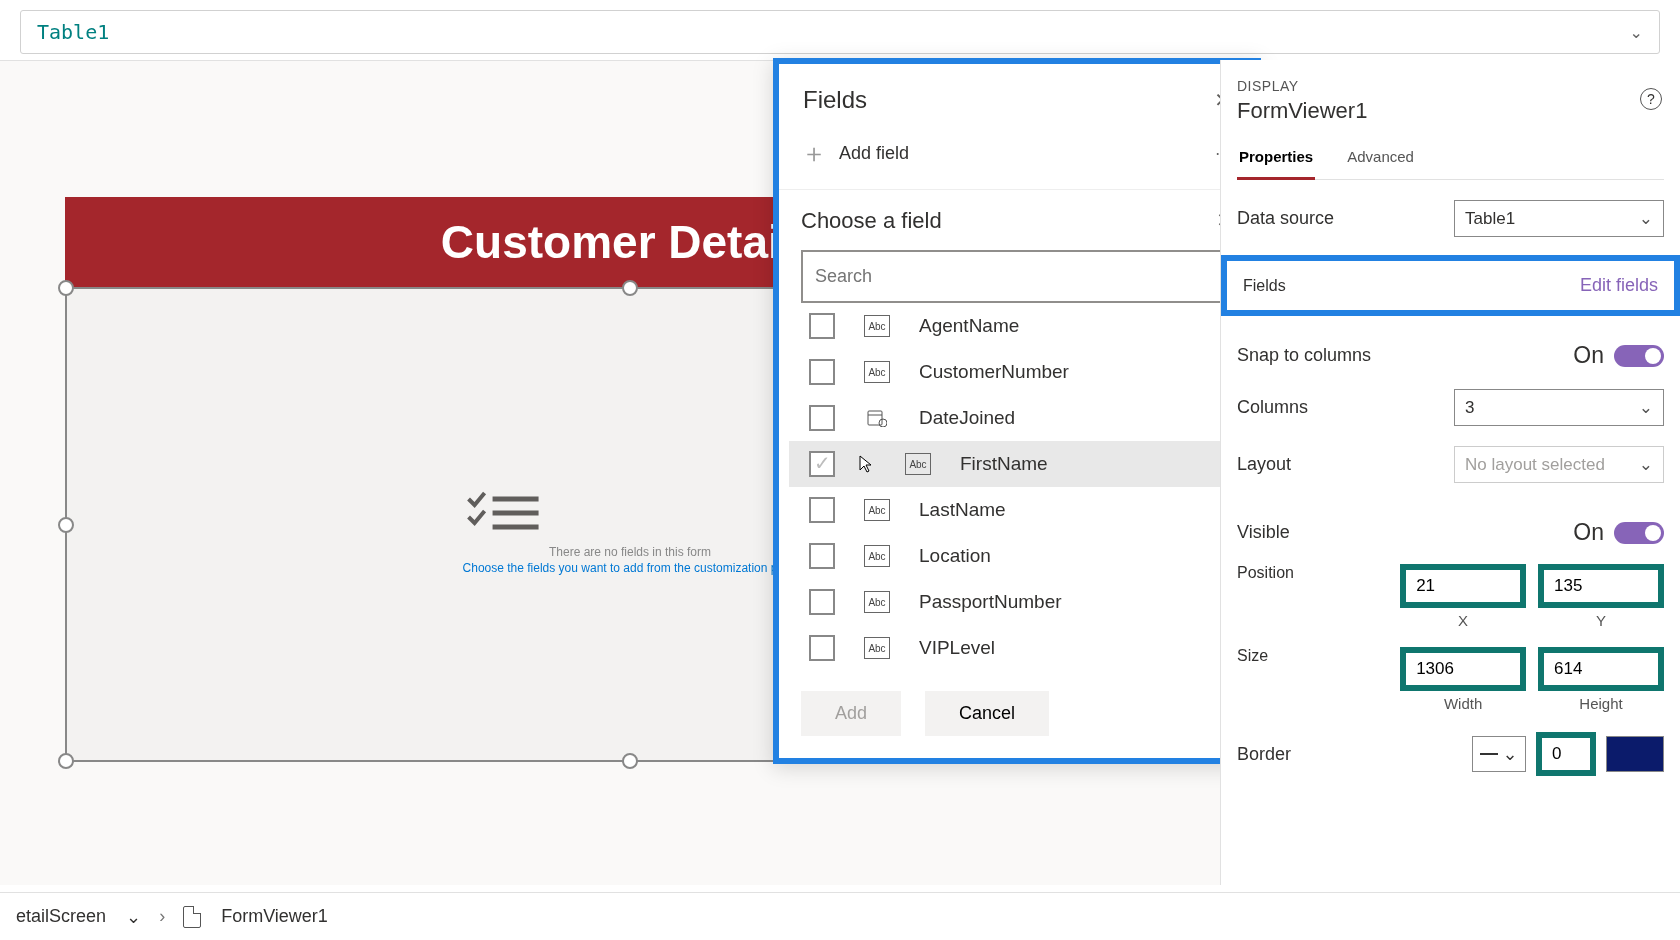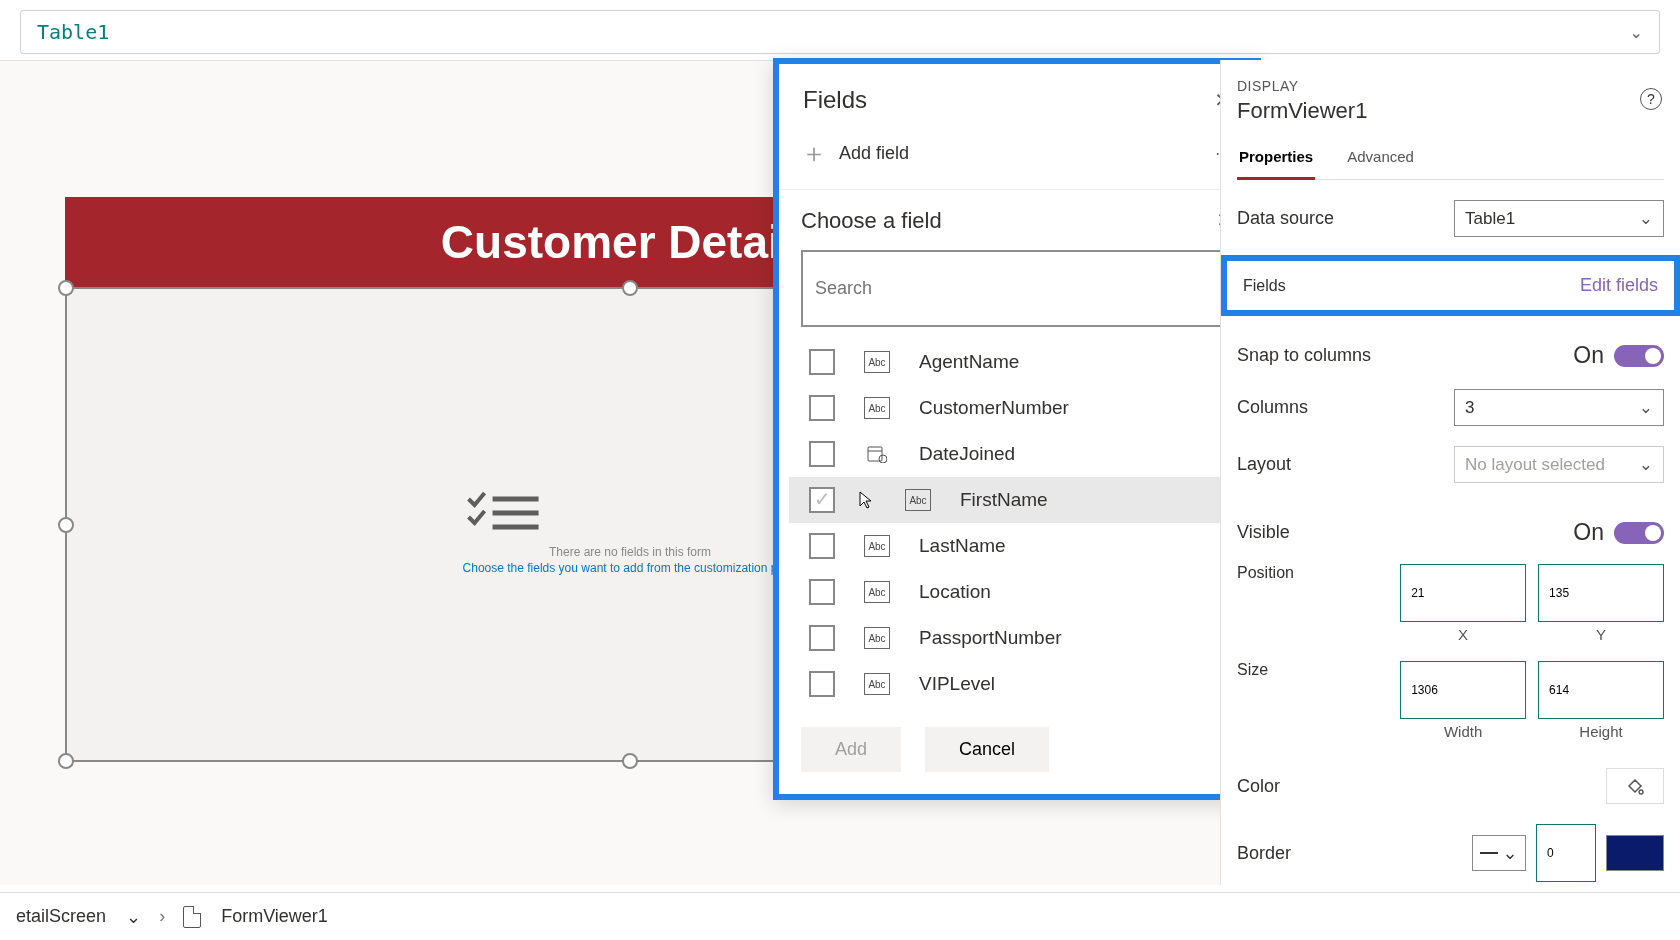--- a/index.html
+++ b/index.html
@@ -31,21 +31,21 @@
 .fp-title { font-size: 24px; color: #323130; flex: 1; }
 .close-x { color: #605e5c; font-size: 20px; cursor: pointer; }
 .fp-add { display: flex; align-items: center; padding: 8px 22px 18px; gap: 12px; border-bottom: 1px solid #eee; }
 .plus-ic { color: #999; font-size: 26px; font-weight: 300; }
 .fp-add-text { font-size: 18px; color: #323130; }
 .more-dots { margin-left: auto; color: #666; letter-spacing: 2px; }
 
 .choose-block { padding: 18px 22px 22px; }
 .choose-head { display: flex; margin-bottom: 16px; }
 .choose-title { font-size: 22px; color: #323130; flex: 1; }
-.search-box { width: 100%; border: 2px solid #908e8c; padding: 26px 12px; font-size: 18px; outline: none; margin-bottom: 12px; }
+.search-box { width: 100%; border: 2px solid #908e8c; padding: 14px 12px; font-size: 18px; outline: none; }
 .field-list { margin: 0 -12px; }
 .field-row { display: flex; align-items: center; gap: 29px; padding: 10px 20px; font-size: 19px; }
 .field-row.hover { background: #e8e8e8; }
 .cb { width: 26px; height: 26px; border: 2px solid #888; background: #fff; flex-shrink: 0; position: relative; }
 .cb.hover-check::after { content: "✓"; position: absolute; left: 3px; top: -2px; color: #bdbdbd; font-size: 20px; }
 .ftype { width: 26px; height: 22px; border: 1px solid #666; display: flex; align-items: center; justify-content: center; font-size: 10px; color: #444; flex-shrink: 0; }
 .cursor-ic { width: 20px; height: 20px; margin-left: -8px; }
 .btns { display: flex; gap: 24px; margin-top: 20px; }
 .btn { padding: 12px 34px; font-size: 18px; background: #f3f2f1; border: none; cursor: pointer; }
 .btn.add { color: #a19f9d; }
@@ -66,21 +66,21 @@
 
 .fields-prop-row { margin: 18px -16px 0; padding: 14px 16px 14px; border: 6px solid #2281e2; display: flex; align-items: center; }
 .edit-link { color: #8764b8; font-size: 18px; font-weight: 500; }
 
 .toggle { width: 50px; height: 22px; background: #8764b8; border-radius: 20px; position: relative; }
 .toggle::after { content: ""; position: absolute; right: 3px; top: 3px; width: 16px; height: 16px; background: #fff; border-radius: 50%; }
 .toggle-label { margin-right: 10px; font-size: 23px; }
 
 .num-row { display: flex; gap: 12px; margin-top: 18px; align-items: flex-start; }
 .num-col { flex: 1; }
-.num-in { width: 100%; border: 1px solid #0f766e; padding: 21px 10px; font-size: 12px; }
+.num-in { width: 100%; border: 6px solid #0f766e; padding: 6px 10px; font-size: 17px; }
 .num-sub { text-align: center; color: #555; font-size: 15px; margin-top: 4px; }
 
 .border-style { width: 54px; height: 36px; border: 1px solid #888; display: flex; align-items: center; justify-content: center; gap: 4px; }
 .border-line { width: 18px; border-top: 2px solid #333; }
 .color-swatch { width: 58px; height: 36px; background: #0b1b6b; border: 1px solid #888; }
 .paint-btn { width: 58px; height: 36px; border: 1px solid #ddd; display: flex; align-items: center; justify-content: center; }
 
 
 .breadcrumb { position: absolute; bottom: 0; left: 0; right: 0; height: 48px; border-top: 1px solid #e1e1e1; display: flex; align-items: center; padding: 0 8px; gap: 6px; font-size: 18px; color: #323130; background: #fff; }
 .bc-item { display: flex; align-items: center; gap: 20px; padding: 4px 8px; }
@@ -266,28 +266,20 @@
     <div class="num-col">
       <input class="num-in" value="1306" style="">
       <div class="num-sub">Width</div>
     </div>
     <div class="num-col">
       <input class="num-in" value="614" style="">
       <div class="num-sub">Height</div>
     </div>
   </div>
 
-  <div class="prop-row" style="margin-top:28px;">
-    <div class="prop-label">Color</div>
-    <div class="paint-btn">
-      <svg width="20" height="20" viewBox="0 0 20 20">
-        <path d="M4 10 L10 4 L16 10 L10 16 Z M16 14 a2 2 0 1 0 0.1 0" fill="none" stroke="#555" stroke-width="1.5"></path>
-      </svg>
-    </div>
-  </div>
 
   <div class="prop-row">
     <div class="prop-label">Border</div>
     <div class="border-style">
       <span class="border-line"></span>
       <span>⌄</span>
     </div>
     <input class="num-in" style="width: 60px; margin: 0px 10px;" value="0">
     <div class="color-swatch"></div>
   </div>

